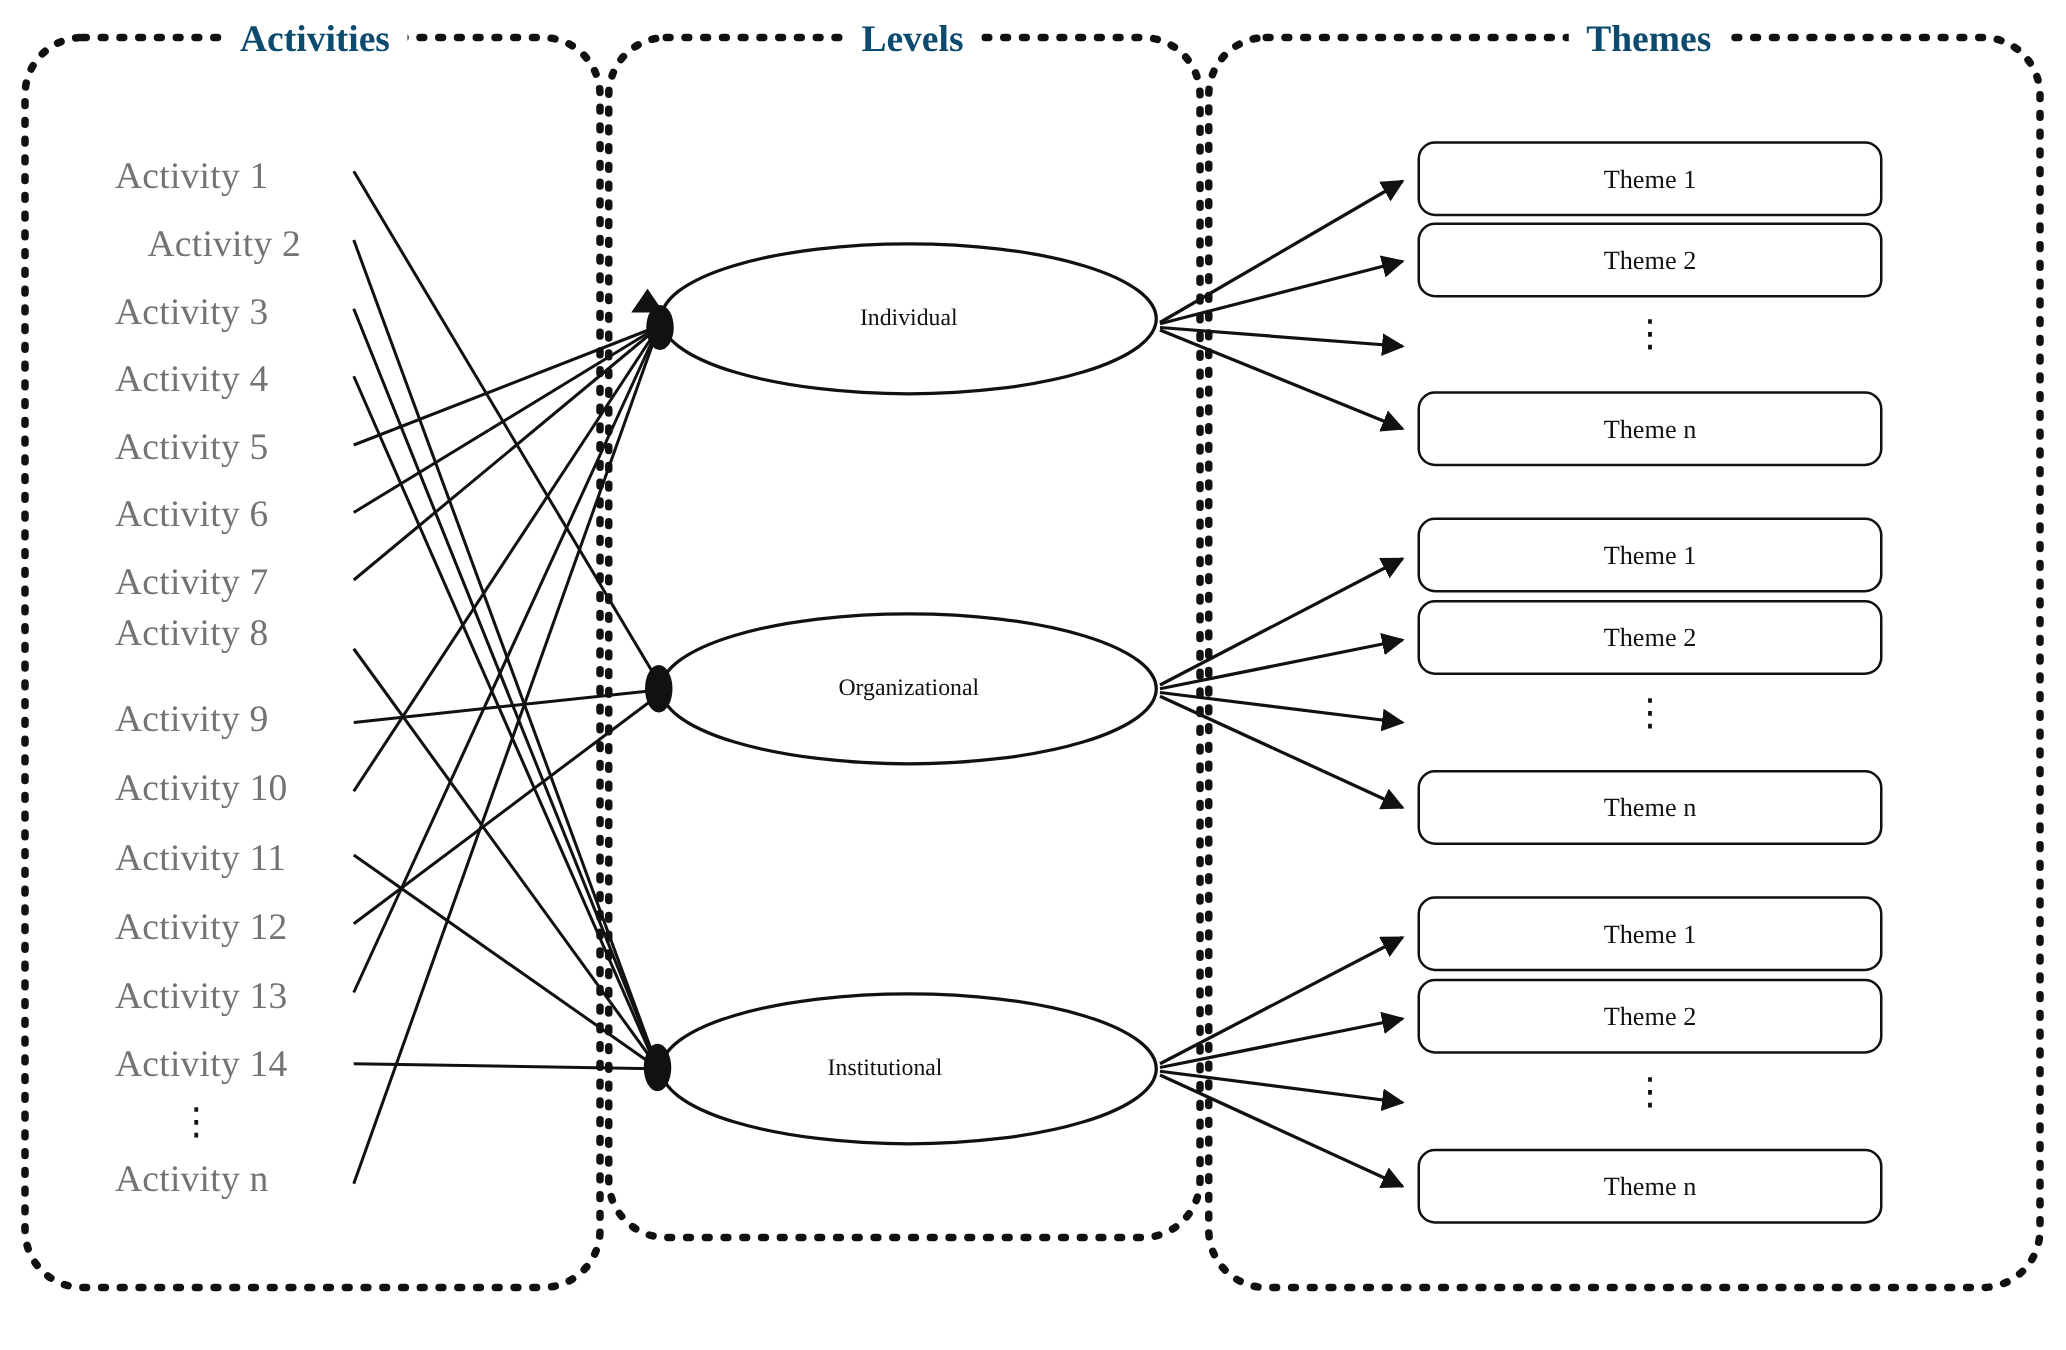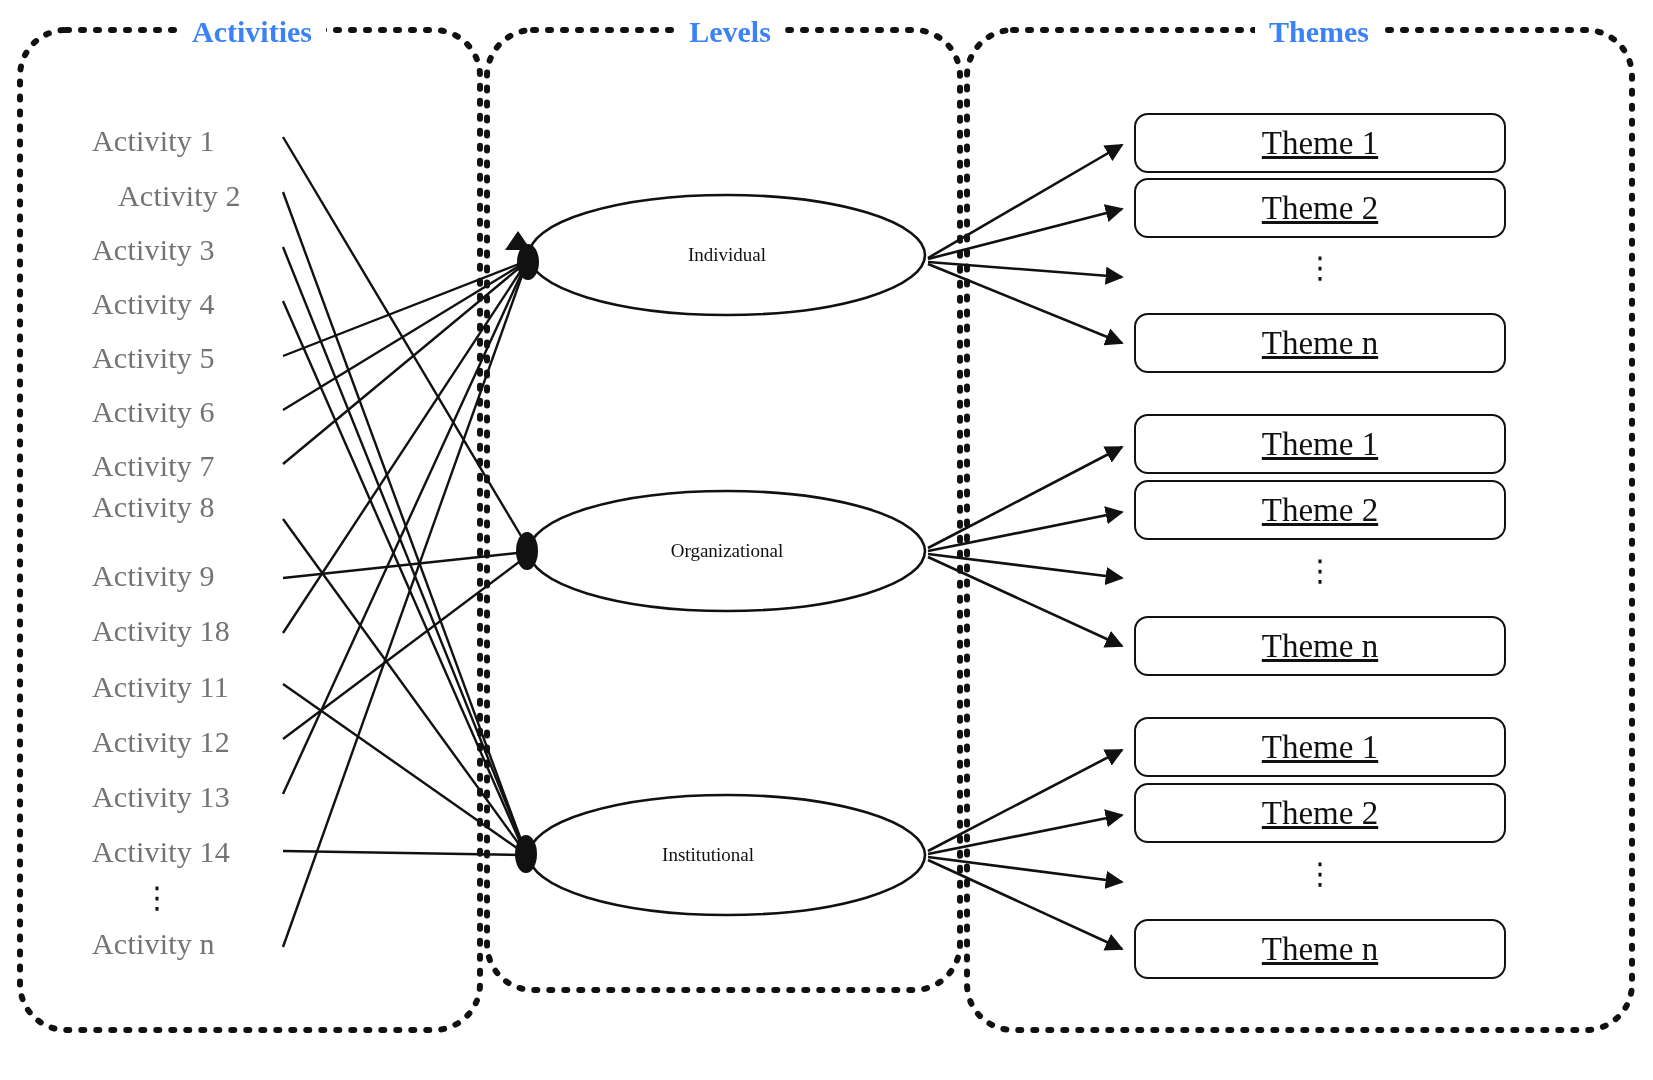--- a/index.html
+++ b/index.html
@@ -20,21 +20,21 @@
     left: 0;
     top: 0;
     width: 1653px;
     height: 1080px;
   }
   .panel-title {
     position: absolute;
     font-family: "Liberation Serif", "DejaVu Serif", serif;
     font-weight: bold;
     font-size: 30px;
-    color: #3b82f6;
+    color: #0c4a6e;
     background: #ffffff;
     padding: 0 14px;
     white-space: nowrap;
     line-height: 1;
     transform: translate(-50%, -50%);
   }
   .activity-label {
     position: absolute;
     font-size: 30px;
     color: #737373;
@@ -61,24 +61,23 @@
     position: absolute;
     box-sizing: border-box;
     border: 2px solid #111;
     border-radius: 14px;
     background: #ffffff;
     display: flex;
     align-items: center;
     justify-content: center;
   }
   .theme-box span {
-    font-size: 33px;
+    font-size: 21px;
     color: #111;
     white-space: nowrap;
-    text-decoration: underline;
   }
 </style>
 </head>
 <body>
 
 <div id="stage">
 
   <svg class="layer" viewBox="0 0 1653 1080">
     <defs>
       <marker id="arrow" viewBox="0 0 10 10" refX="9" refY="5" markerWidth="7" markerHeight="7" orient="auto-start-reverse">
@@ -157,21 +156,21 @@
 
   <div class="activity-label" style="left:92px; top:141px;">Activity 1</div>
   <div class="activity-label" style="left:92px; top:196px;margin-left:26px;">Activity 2</div>
   <div class="activity-label" style="left:92px; top:250px;">Activity 3</div>
   <div class="activity-label" style="left:92px; top:304px;">Activity 4</div>
   <div class="activity-label" style="left:92px; top:358px;">Activity 5</div>
   <div class="activity-label" style="left:92px; top:412px;">Activity 6</div>
   <div class="activity-label" style="left:92px; top:466px;">Activity 7</div>
   <div class="activity-label" style="left:92px; top:507px;text-align:right;">Activity 8</div>
   <div class="activity-label" style="left:92px; top:576px;">Activity 9</div>
-  <div class="activity-label" style="left:92px; top:631px;">Activity 18</div>
+  <div class="activity-label" style="left:92px; top:631px;">Activity 10</div>
   <div class="activity-label" style="left:92px; top:687px;">Activity 11</div>
   <div class="activity-label" style="left:92px; top:742px;">Activity 12</div>
   <div class="activity-label" style="left:92px; top:797px;">Activity 13</div>
   <div class="activity-label" style="left:92px; top:852px;">Activity 14</div>
   <div class="vdots" style="left:157px; top:898px;">⋮</div>
   <div class="activity-label" style="left:92px; top:944px;text-align:center;">Activity n</div>
 
   <div class="level-label" style="left:727px; top:255px;">Individual</div>
   <div class="level-label" style="left:727px; top:551px;">Organizational</div>
   <div class="level-label" style="left:708px; top:855px;">Institutional</div>

